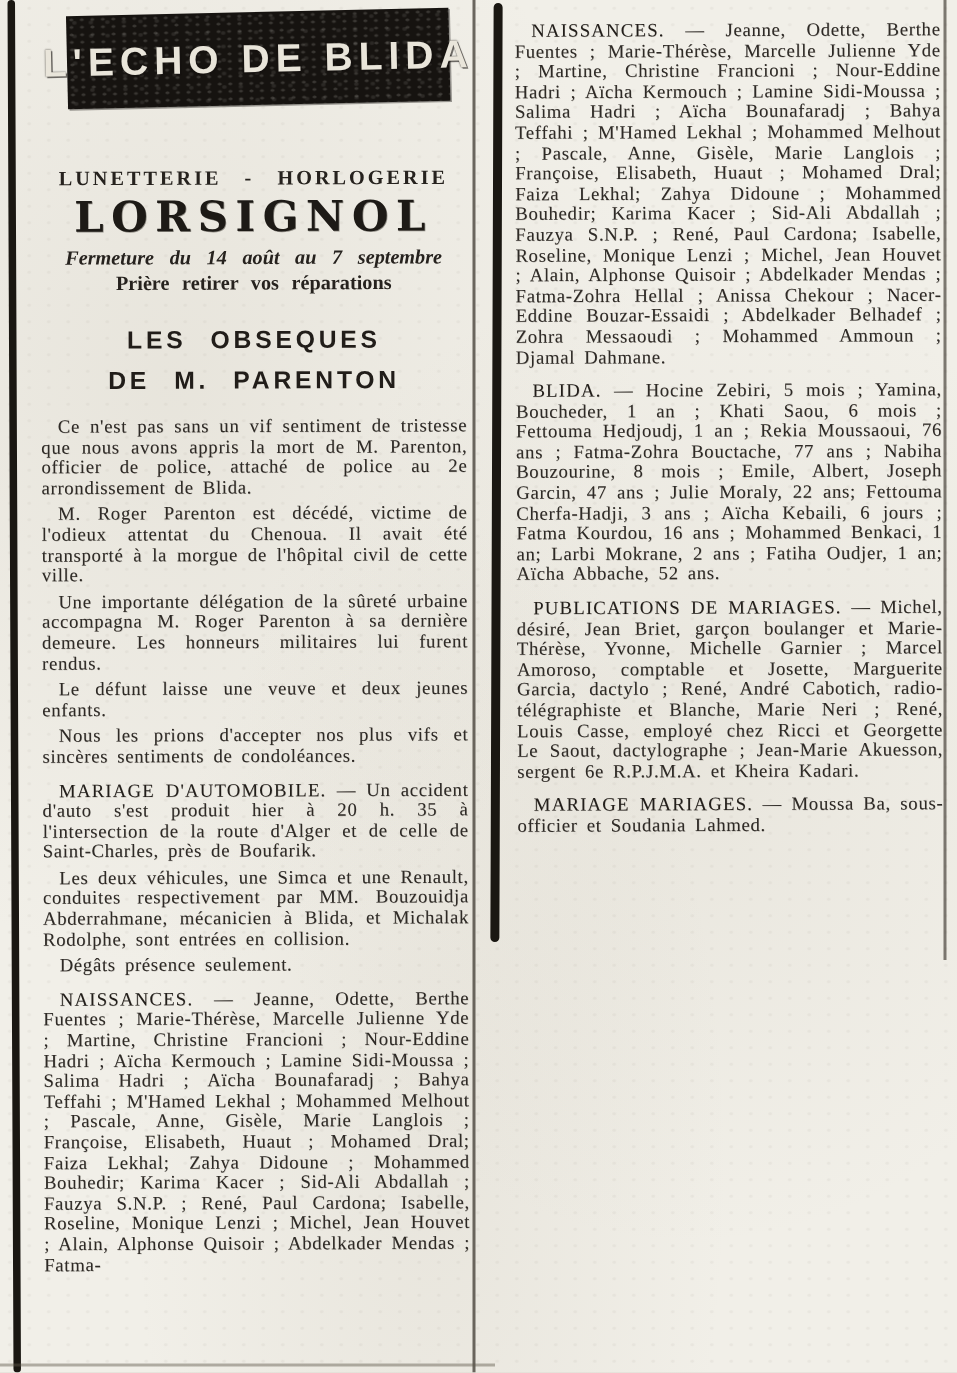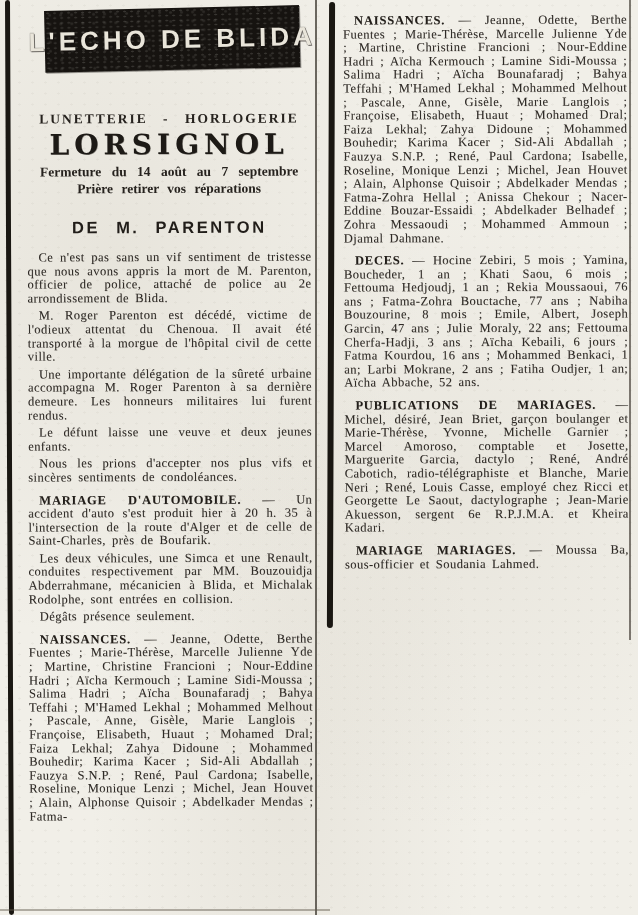--- a/index.html
+++ b/index.html
@@ -43,42 +43,42 @@
     font-family:"Liberation Sans","DejaVu Sans",sans-serif;
     font-weight:bold;font-size:26px;letter-spacing:4px;
     color:#e9e5da;white-space:nowrap;
     text-shadow:0 0 1px rgba(22,19,16,.9), 1px 1px 0 rgba(22,19,16,.55);
   }
 
   
   .ad{text-align:center;}
   .ad-line1{font-weight:bold;font-size:13.5px;letter-spacing:2px;word-spacing:10px;color:#26221e;margin-top:41px;}
   .ad-name{font-family:"DejaVu Serif","Liberation Serif",serif;font-weight:bold;font-size:28px;letter-spacing:5px;margin-top:1px;color:#1d1a16;text-shadow:.5px .5px 0 rgba(30,26,20,.45);text-align:center;}
-  .ad-closure{font-weight:bold;font-size:13.5px;word-spacing:7px;margin-top:3px;color:#26221e;}
+  .ad-closure{font-weight:bold;font-size:13.5px;word-spacing:7px;margin-top:3px;color:#26221e;font-style:italic;}
   .ad-notice{font-weight:bold;font-size:13.5px;word-spacing:5px;margin-top:1px;color:#26221e;}
 
   
   .obit-title{
     font-family:"Liberation Sans","DejaVu Sans",sans-serif;
     font-weight:bold;font-size:16.5px;letter-spacing:2.5px;word-spacing:9px;
     text-align:center;line-height:27px;margin:17px 0 10px;color:#211d19;
   }
 
   
   .para{
     margin:0 0 4px;font-size:12.5px;line-height:13.6px;
     text-align:justify;text-indent:11px;
     letter-spacing:.45px;word-spacing:2.5px;
     color:#2e2a26;
     text-shadow:.3px .3px 0 rgba(56,50,42,.28);
     hyphens:auto;
   }
   .sect{margin-top:9px;}
   .sect.first{margin-top:10px;}
-  .lead{font-weight:bold;letter-spacing:.8px;color:#221e1a;}
+  .lead{font-weight:normal;letter-spacing:.8px;color:#221e1a;}
 </style>
 </head>
 <body>
 
 <div class="page">
 
   <div class="rule rule-left"></div>
   <div class="rule rule-mid-thin"></div>
   <div class="rule rule-mid-heavy"></div>
   <div class="rule rule-right-thin"></div>
@@ -91,20 +91,21 @@
     </div>
 
     <div class="ad">
       <div class="ad-line1">LUNETTERIE - HORLOGERIE</div>
       <div class="ad-name">LORSIGNOL</div>
       <div class="ad-closure">Fermeture du 14 août au 7 septembre</div>
       <div class="ad-notice">Prière retirer vos réparations</div>
     </div>
 
     <div class="obit-title">
+      <div>LES OBSEQUES</div>
       <div>DE M. PARENTON</div>
     </div>
 
     <p class="para">Ce n'est pas sans un vif sentiment de tristesse que nous avons appris la mort de M. Parenton, officier de police, attaché de police au 2e arrondissement de Blida.</p>
     <p class="para">M. Roger Parenton est décédé, victime de l'odieux attentat du Chenoua. Il avait été transporté à la morgue de l'hôpital civil de cette ville.</p>
     <p class="para">Une importante délégation de la sûreté urbaine accompagna M. Roger Parenton à sa dernière demeure. Les honneurs militaires lui furent rendus.</p>
     <p class="para">Le défunt laisse une veuve et deux jeunes enfants.</p>
     <p class="para">Nous les prions d'accepter nos plus vifs et sincères sentiments de condoléances.</p>
 
     <p class="para sect">
@@ -122,21 +123,21 @@
   </div>
 
   <div class="col col-right">
 
     <p class="para sect first">
       <b class="lead">NAISSANCES.</b>
       <span>— Jeanne, Odette, Berthe Fuentes ; Marie-Thérèse, Marcelle Julienne Yde ; Martine, Christine Francioni ; Nour-Eddine Hadri ; Aïcha Kermouch ; Lamine Sidi-Moussa ; Salima Hadri ; Aïcha Bounafaradj ; Bahya Teffahi ; M'Hamed Lekhal ; Mohammed Melhout ; Pascale, Anne, Gisèle, Marie Langlois ; Françoise, Elisabeth, Huaut ; Mohamed Dral; Faiza Lekhal; Zahya Didoune ; Mohammed Bouhedir; Karima Kacer ; Sid-Ali Abdallah ; Fauzya S.N.P. ; René, Paul Cardona; Isabelle, Roseline, Monique Lenzi ; Michel, Jean Houvet ; Alain, Alphonse Quisoir ; Abdelkader Mendas ; Fatma-Zohra Hellal ; Anissa Chekour ; Nacer-Eddine Bouzar-Essaidi ; Abdelkader Belhadef ; Zohra Messaoudi ; Mohammed Ammoun ; Djamal Dahmane.</span>
     </p>
 
     <p class="para sect">
-      <b class="lead">DECES.</b>
+      <b class="lead">BLIDA.</b>
       <span>— Hocine Zebiri, 5 mois ; Yamina, Boucheder, 1 an ; Khati Saou, 6 mois ; Fettouma Hedjoudj, 1 an ; Rekia Moussaoui, 76 ans ; Fatma-Zohra Bouctache, 77 ans ; Nabiha Bouzourine, 8 mois ; Emile, Albert, Joseph Garcin, 47 ans ; Julie Moraly, 22 ans; Fettouma Cherfa-Hadji, 3 ans ; Aïcha Kebaili, 6 jours ; Fatma Kourdou, 16 ans ; Mohammed Benkaci, 1 an; Larbi Mokrane, 2 ans ; Fatiha Oudjer, 1 an; Aïcha Abbache, 52 ans.</span>
     </p>
 
     <p class="para sect">
       <b class="lead">PUBLICATIONS DE MARIAGES.</b>
       <span>— Michel, désiré, Jean Briet, garçon boulanger et Marie-Thérèse, Yvonne, Michelle Garnier ; Marcel Amoroso, comptable et Josette, Marguerite Garcia, dactylo ; René, André Cabotich, radio-télégraphiste et Blanche, Marie Neri ; René, Louis Casse, employé chez Ricci et Georgette Le Saout, dactylographe ; Jean-Marie Akuesson, sergent 6e R.P.J.M.A. et Kheira Kadari.</span>
     </p>
 
     <p class="para sect">
       <b class="lead">MARIAGE MARIAGES.</b>

